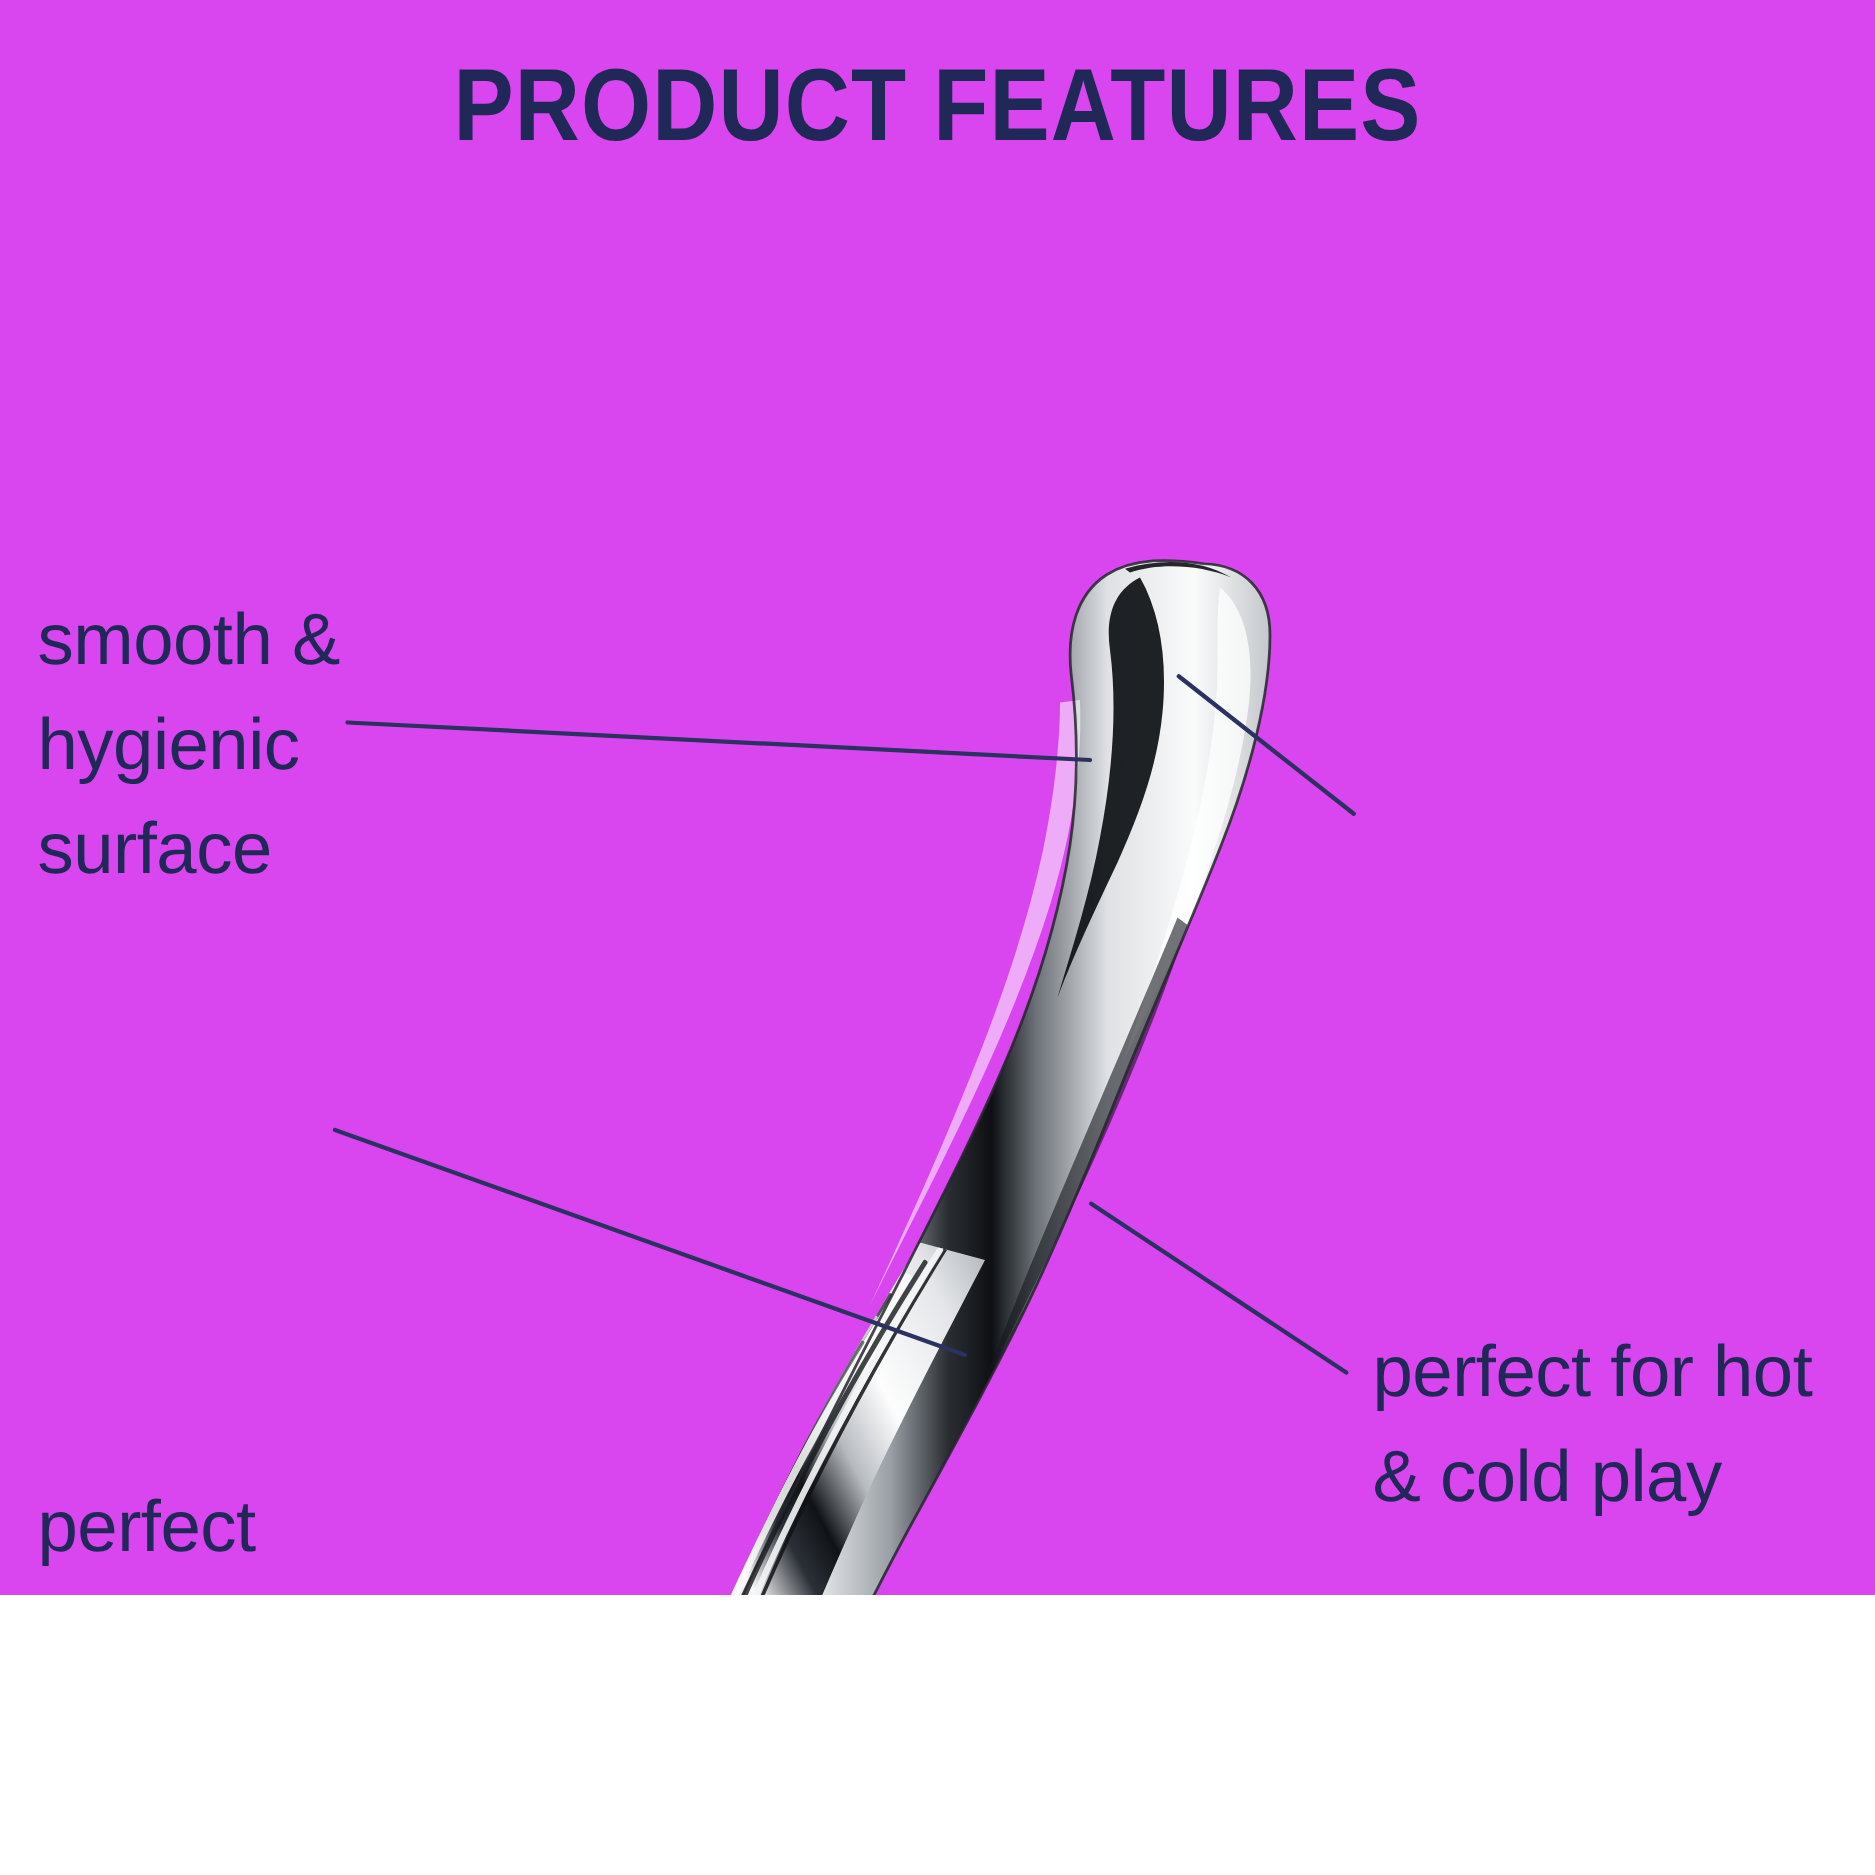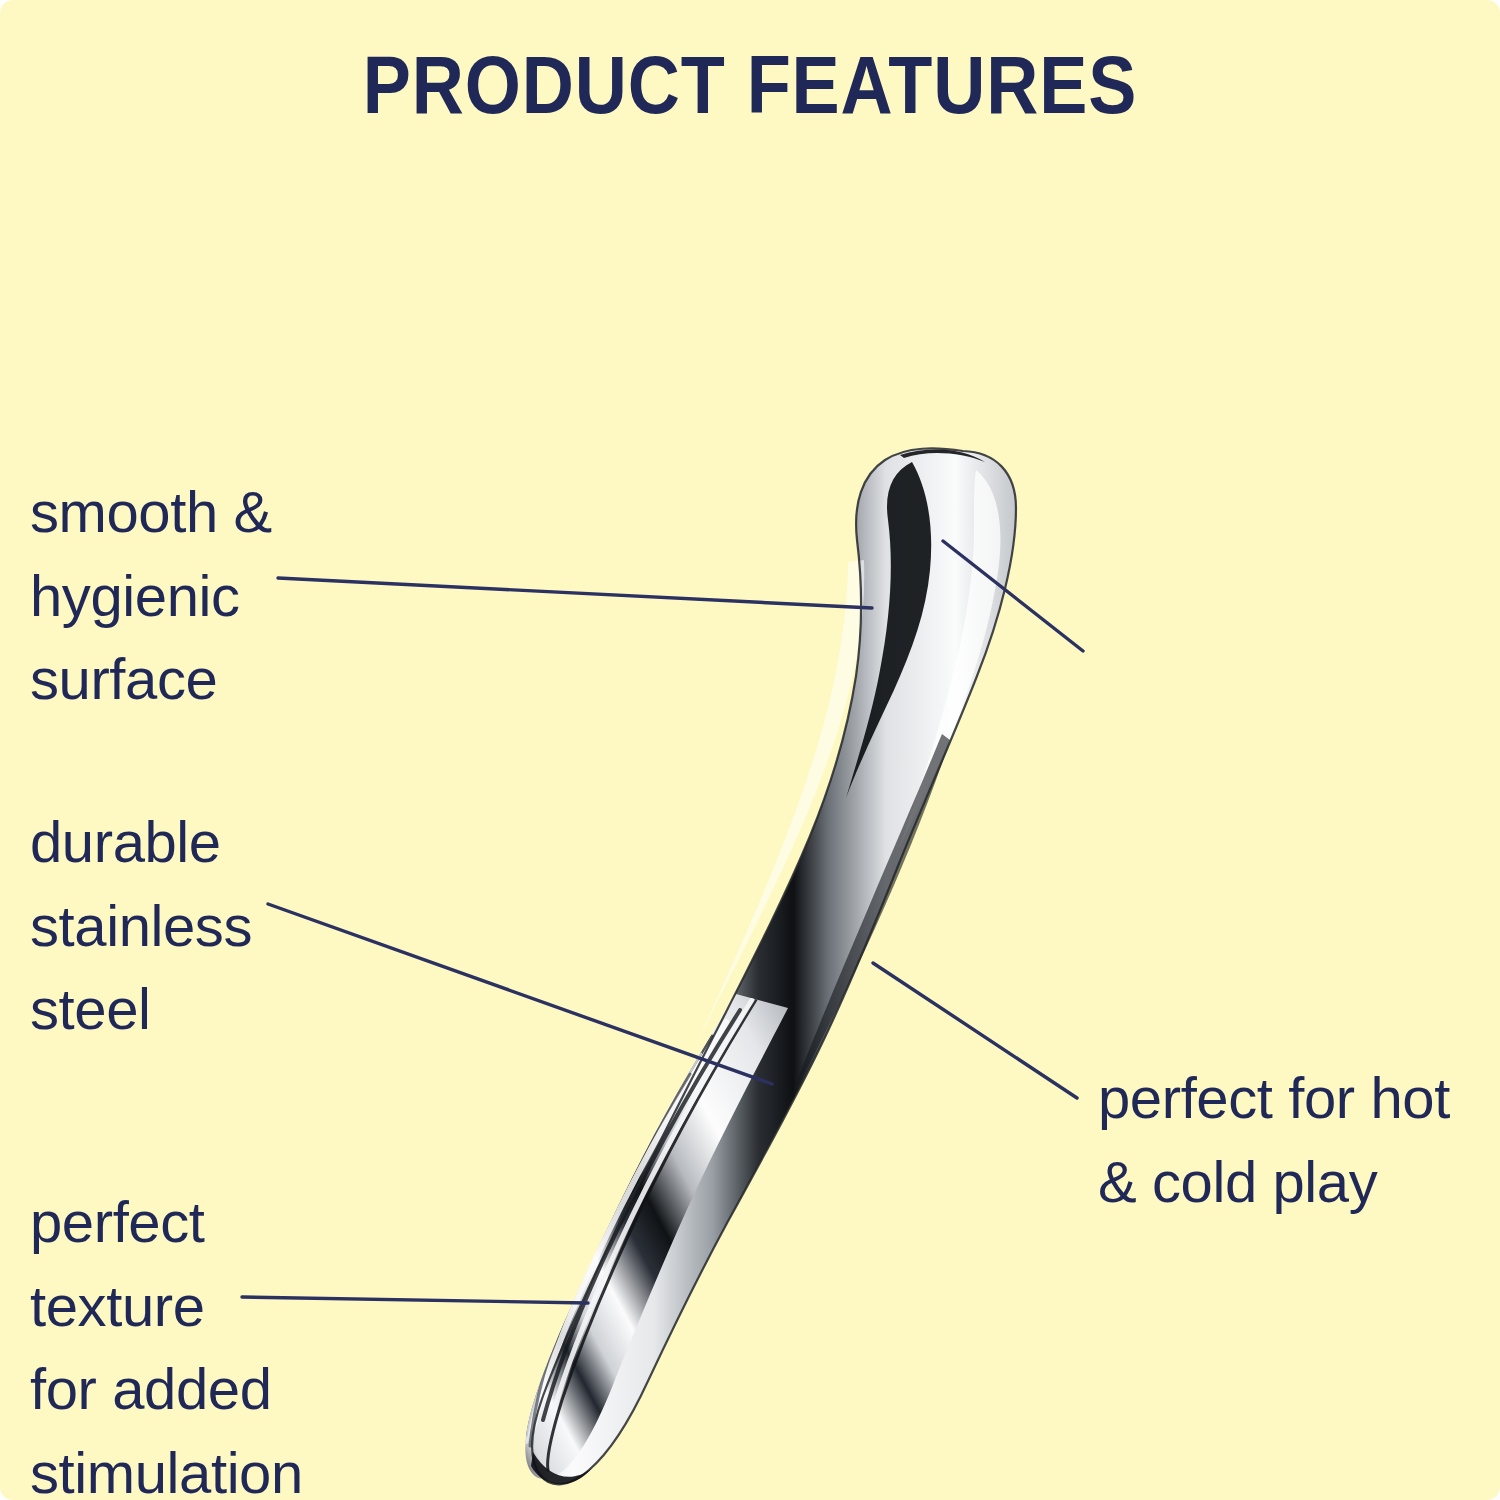--- a/index.html
+++ b/index.html
@@ -3,25 +3,24 @@
 <meta charset="utf-8">
 <style>
   html, body {
     margin: 0;
     padding: 0;
     background: #ffffff;
   }
   #page {
     position: relative;
     width: 1500px;
-    height: 1500px;
-    background: #fef9c3;
+    height: 1276px;
+    background: #d946ef;
     overflow: hidden;
     font-family: "Liberation Sans", sans-serif;
-    border-radius: 13px;
   }
 
   
   #title {
     position: absolute;
     left: 0;
     top: 44px;
     width: 1500px;
     text-align: center;
     color: #1f2856;
@@ -239,23 +238,20 @@
       <line x1="242" y1="1297" x2="588" y2="1303"></line>
       <line x1="943" y1="541" x2="1083" y2="651"></line>
       <line x1="873" y1="963" x2="1077" y2="1098"></line>
     </g>
   </svg>
 
   <div class="label left" id="label-smooth">smooth &amp;
 hygienic
 surface</div>
 
-  <div class="label left" id="label-durable">durable
-stainless
-steel</div>
 
   <div class="label left" id="label-grooved">perfect
 texture
 for added
 stimulation</div>
 
 
   <div class="label right" id="label-hotcold">perfect for hot
 &amp; cold play</div>
 

